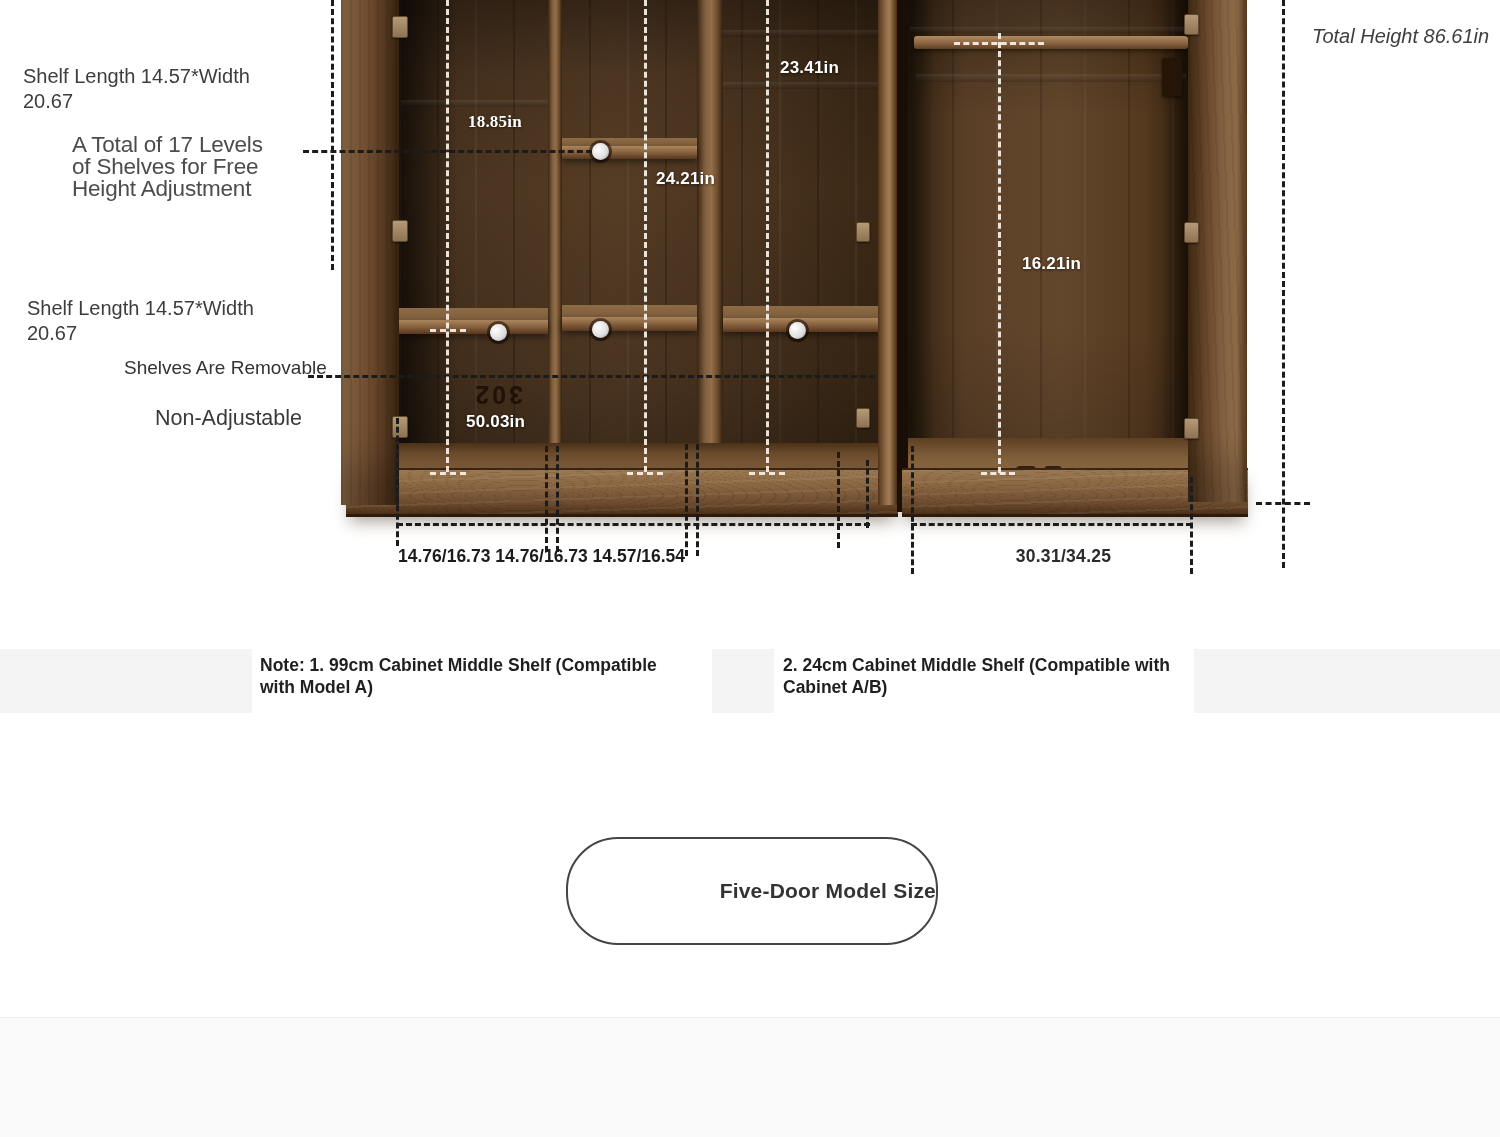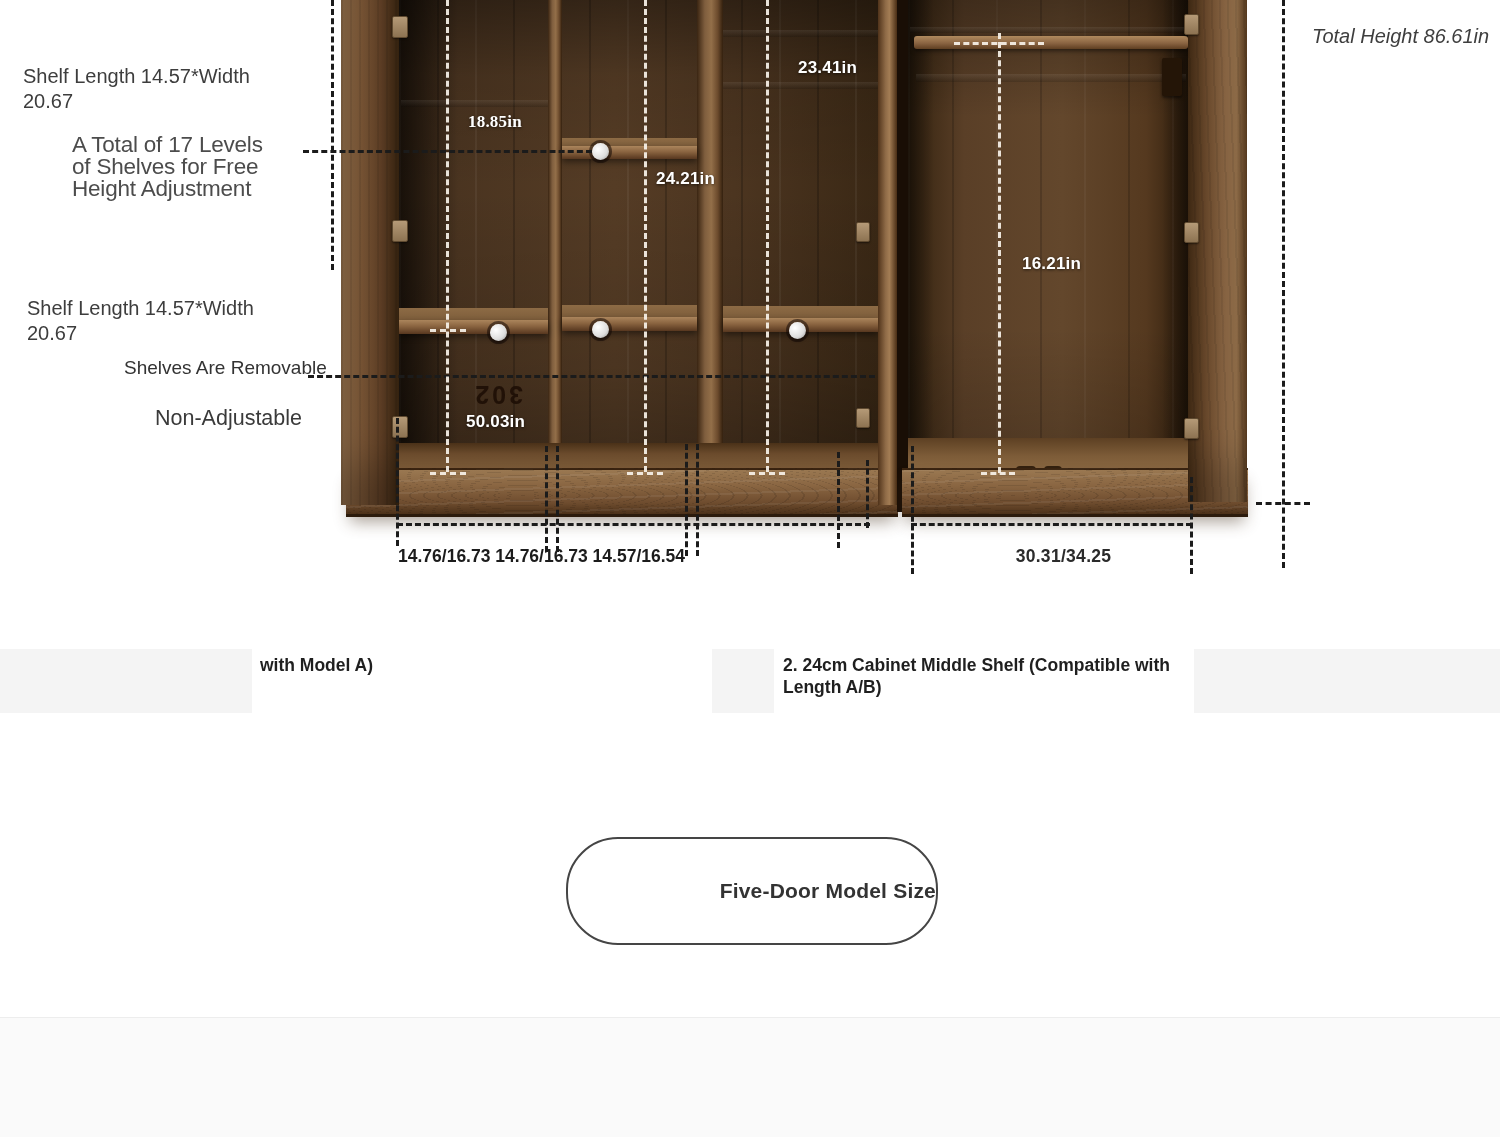--- a/index.html
+++ b/index.html
@@ -186,36 +186,37 @@
   <div class="abs callout" style="left:27px;top:296px;width:280px;">
     <div>Shelf Length 14.57*Width</div>
     <div>20.67</div>
   </div>
   <div class="abs removable" style="left:124px;top:357px;">Shelves Are Removable</div>
   <div class="abs nonadj" style="left:155px;top:406px;">Non-Adjustable</div>
   <div class="abs total-h" style="left:1312px;top:25px;font-style:italic;">Total Height 86.61in</div>
 
   <div class="abs dim-white" style="left:468px;top:112px;font-family:Liberation Serif, serif;">18.85in</div>
   <div class="abs dim-white" style="left:656px;top:169px;">24.21in</div>
-  <div class="abs dim-white" style="left:798px;top:58px;">23.41in</div>
+  <div class="abs dim-white" style="left:780px;top:58px;">23.41in</div>
   <div class="abs dim-white" style="left:1022px;top:254px;">16.21in</div>
   <div class="abs dim-white" style="left:466px;top:412px;">50.03in</div>
 
   <div class="abs dim-bl" style="left:398px;top:546px;">14.76/16.73 14.76/16.73 14.57/16.54</div>
   <div class="abs dim-br" style="left:911px;top:546px;width:281px;padding-left:12px;">30.31/34.25</div>
 
   <div class="abs note-strip" style="left:0;top:649px;width:1500px;height:64px;"></div>
   <div class="abs note-box" style="left:252px;top:646px;width:460px;height:70px;"></div>
   <div class="abs note-box" style="left:774px;top:646px;width:420px;height:70px;"></div>
   <div class="abs note" style="left:260px;top:655px;width:444px;">
+    <div>Note: 1. 99cm Cabinet Middle Shelf (Compatible</div>
     <div>with Model A)</div>
   </div>
   <div class="abs note" style="left:783px;top:655px;width:404px;">
     <div>2. 24cm Cabinet Middle Shelf (Compatible with</div>
-    <div>Length A/B)</div>
+    <div>Cabinet A/B)</div>
   </div>
 
   <div class="abs pill" style="left:566px;top:837px;width:368px;height:104px;">
     <span class="pill-label">Five-Door Model Size</span>
   </div>
 
   <div class="abs footer" style="left:0;top:1017px;width:1500px;height:120px;"></div>
 
 </div>
 

